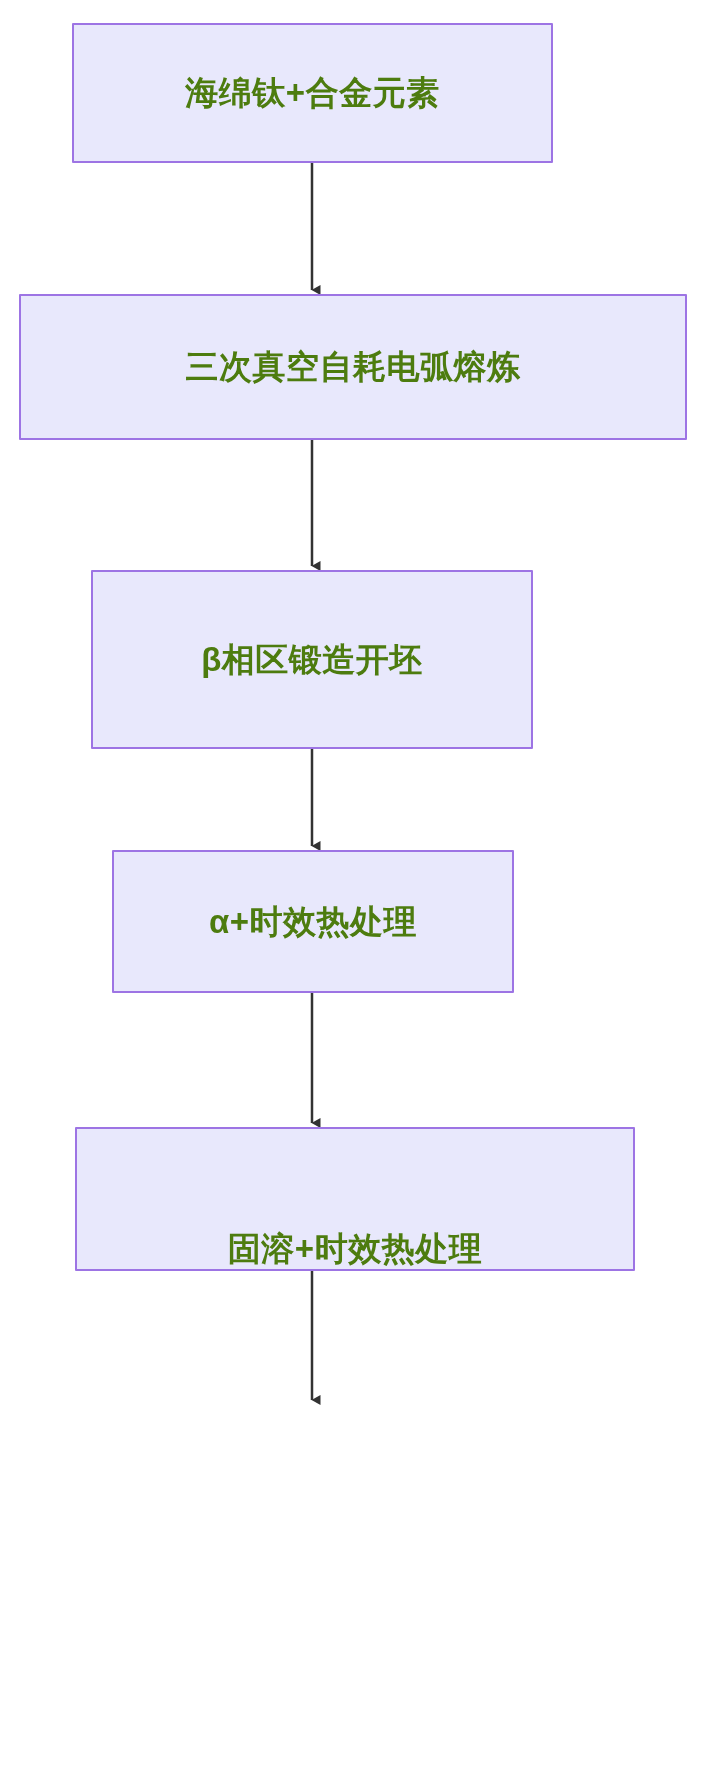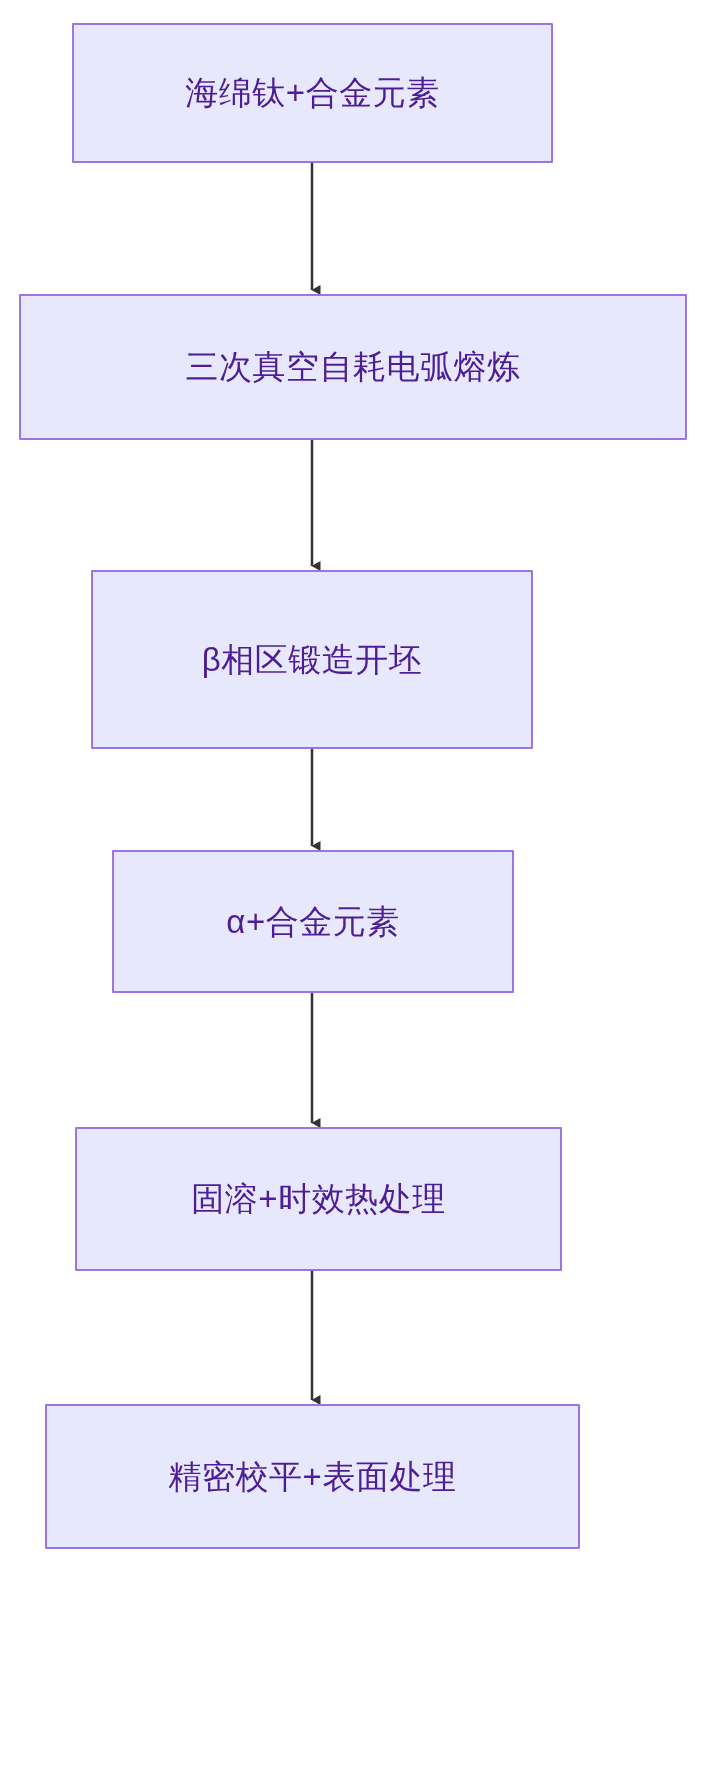--- a/index.html
+++ b/index.html
@@ -23,26 +23,26 @@
     box-sizing: border-box;
     background: #e8e8fc;
     border: 2px solid #9d74e4;
     border-radius: 1px;
     display: flex;
     align-items: center;
     justify-content: center;
     text-align: center;
   }
   .flow-node-label {
-    color: #4c1d95;
+    color: #4d7c0f;
     font-size: 33px;
     line-height: 1.2;
     letter-spacing: 0.5px;
     white-space: nowrap;
-    font-weight: 400;
+    font-weight: 700;
   }
   .flow-edge {
     position: absolute;
     pointer-events: none;
   }
   .flow-edge svg {
     display: block;
     overflow: visible;
   }
 </style>
@@ -74,24 +74,21 @@
 
   <div class="flow-node" style="left:19px; top:294px; width:668px; height:146px;justify-content:center;">
     <span class="flow-node-label">三次真空自耗电弧熔炼</span>
   </div>
 
   <div class="flow-node" style="left:91px; top:570px; width:442px; height:179px;">
     <span class="flow-node-label">β相区锻造开坯</span>
   </div>
 
   <div class="flow-node" style="left:112px; top:850px; width:402px; height:143px;">
-    <span class="flow-node-label">α+合金元素</span>
+    <span class="flow-node-label">α+时效热处理</span>
   </div>
 
-  <div class="flow-node" style="left:75px; top:1127px; width:487px; height:144px;">
+  <div class="flow-node" style="left:75px; top:1127px; width:560px; height:144px;align-items:flex-end;">
     <span class="flow-node-label">固溶+时效热处理</span>
   </div>
 
-  <div class="flow-node" style="left:45px; top:1404px; width:535px; height:145px;">
-    <span class="flow-node-label">精密校平+表面处理</span>
-  </div>
 
 </div>
 
 </body></html>

